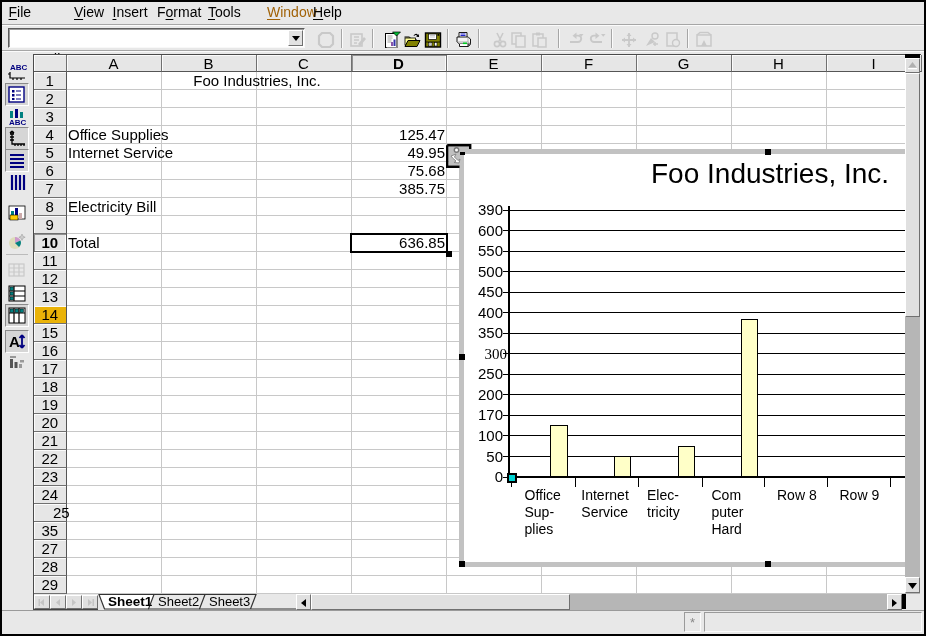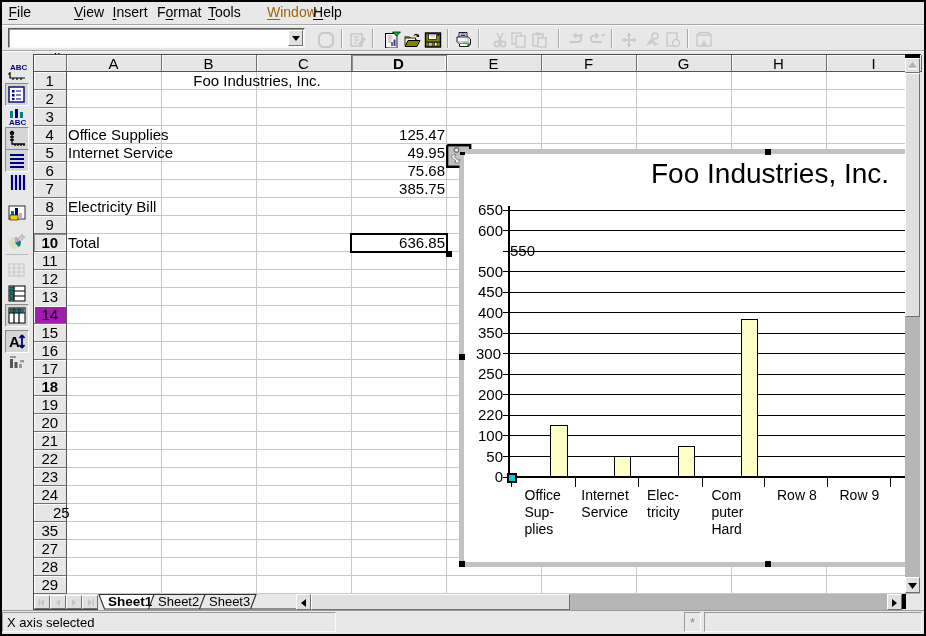--- a/index.html
+++ b/index.html
@@ -216,25 +216,25 @@
 <div class="hd" style="position:absolute;left:34px;top:126px;width:32.5px;height:18px;background:#e6e6e6;border-right:1px solid #555;border-bottom:1px solid #707070;box-shadow:inset 1px 1px 0 #fbfbfb;"><span style="line-height:18px;">4</span></div>
 <div class="hd" style="position:absolute;left:34px;top:144px;width:32.5px;height:18px;background:#e6e6e6;border-right:1px solid #555;border-bottom:1px solid #707070;box-shadow:inset 1px 1px 0 #fbfbfb;"><span style="line-height:18px;">5</span></div>
 <div class="hd" style="position:absolute;left:34px;top:162px;width:32.5px;height:18px;background:#e6e6e6;border-right:1px solid #555;border-bottom:1px solid #707070;box-shadow:inset 1px 1px 0 #fbfbfb;"><span style="line-height:18px;">6</span></div>
 <div class="hd" style="position:absolute;left:34px;top:180px;width:32.5px;height:18px;background:#e6e6e6;border-right:1px solid #555;border-bottom:1px solid #707070;box-shadow:inset 1px 1px 0 #fbfbfb;"><span style="line-height:18px;">7</span></div>
 <div class="hd" style="position:absolute;left:34px;top:198px;width:32.5px;height:18px;background:#e6e6e6;border-right:1px solid #555;border-bottom:1px solid #707070;box-shadow:inset 1px 1px 0 #fbfbfb;"><span style="line-height:18px;">8</span></div>
 <div class="hd" style="position:absolute;left:34px;top:216px;width:32.5px;height:18px;background:#e6e6e6;border-right:1px solid #555;border-bottom:1px solid #707070;box-shadow:inset 1px 1px 0 #fbfbfb;"><span style="line-height:18px;">9</span></div>
 <div class="hd" style="position:absolute;left:34px;top:234px;width:32.5px;height:18px;background:#e6e6e6;border-right:1px solid #555;border-bottom:1px solid #707070;box-shadow:inset 1px 1px 0 #909090, inset -1px -1px 0 #fbfbfb;"><span style="font-weight:bold;line-height:18px;">10</span></div>
 <div class="hd" style="position:absolute;left:34px;top:252px;width:32.5px;height:18px;background:#e6e6e6;border-right:1px solid #555;border-bottom:1px solid #707070;box-shadow:inset 1px 1px 0 #fbfbfb;"><span style="line-height:18px;">11</span></div>
 <div class="hd" style="position:absolute;left:34px;top:270px;width:32.5px;height:18px;background:#e6e6e6;border-right:1px solid #555;border-bottom:1px solid #707070;box-shadow:inset 1px 1px 0 #fbfbfb;"><span style="line-height:18px;">12</span></div>
 <div class="hd" style="position:absolute;left:34px;top:288px;width:32.5px;height:36px;background:#e6e6e6;border-right:1px solid #555;border-bottom:1px solid #707070;box-shadow:inset 1px 1px 0 #fbfbfb;"><span style="line-height:18px;">13</span></div>
-<div class="hd" style="position:absolute;left:34px;top:306px;width:32.5px;height:18px;background:#a21caf;border-right:1px solid #555;border-bottom:1px solid #707070;box-shadow:inset 1px 1px 0 #fbfbfb;"><span style="line-height:18px;">14</span></div>
+<div class="hd" style="position:absolute;left:34px;top:306px;width:32.5px;height:18px;background:#eab308;border-right:1px solid #555;border-bottom:1px solid #707070;box-shadow:inset 1px 1px 0 #fbfbfb;"><span style="line-height:18px;">14</span></div>
 <div class="hd" style="position:absolute;left:34px;top:324px;width:32.5px;height:18px;background:#e6e6e6;border-right:1px solid #555;border-bottom:1px solid #707070;box-shadow:inset 1px 1px 0 #fbfbfb;"><span style="line-height:18px;">15</span></div>
 <div class="hd" style="position:absolute;left:34px;top:342px;width:32.5px;height:18px;background:#e6e6e6;border-right:1px solid #555;border-bottom:1px solid #707070;box-shadow:inset 1px 1px 0 #fbfbfb;"><span style="line-height:18px;">16</span></div>
 <div class="hd" style="position:absolute;left:34px;top:360px;width:32.5px;height:18px;background:#e6e6e6;border-right:1px solid #555;border-bottom:1px solid #707070;box-shadow:inset 1px 1px 0 #fbfbfb;"><span style="line-height:18px;">17</span></div>
-<div class="hd" style="position:absolute;left:34px;top:378px;width:32.5px;height:18px;background:#e6e6e6;border-right:1px solid #555;border-bottom:1px solid #707070;box-shadow:inset 1px 1px 0 #fbfbfb;font-weight:bold;"><span style="line-height:18px;">18</span></div>
+<div class="hd" style="position:absolute;left:34px;top:378px;width:32.5px;height:18px;background:#e6e6e6;border-right:1px solid #555;border-bottom:1px solid #707070;box-shadow:inset 1px 1px 0 #fbfbfb;"><span style="line-height:18px;">18</span></div>
 <div class="hd" style="position:absolute;left:34px;top:396px;width:32.5px;height:18px;background:#e6e6e6;border-right:1px solid #555;border-bottom:1px solid #707070;box-shadow:inset 1px 1px 0 #fbfbfb;"><span style="line-height:18px;">19</span></div>
 <div class="hd" style="position:absolute;left:34px;top:414px;width:32.5px;height:18px;background:#e6e6e6;border-right:1px solid #555;border-bottom:1px solid #707070;box-shadow:inset 1px 1px 0 #fbfbfb;"><span style="line-height:18px;">20</span></div>
 <div class="hd" style="position:absolute;left:34px;top:432px;width:32.5px;height:18px;background:#e6e6e6;border-right:1px solid #555;border-bottom:1px solid #707070;box-shadow:inset 1px 1px 0 #fbfbfb;"><span style="line-height:18px;">21</span></div>
 <div class="hd" style="position:absolute;left:34px;top:450px;width:32.5px;height:18px;background:#e6e6e6;border-right:1px solid #555;border-bottom:1px solid #707070;box-shadow:inset 1px 1px 0 #fbfbfb;"><span style="line-height:18px;">22</span></div>
 <div class="hd" style="position:absolute;left:34px;top:468px;width:32.5px;height:18px;background:#e6e6e6;border-right:1px solid #555;border-bottom:1px solid #707070;box-shadow:inset 1px 1px 0 #fbfbfb;"><span style="line-height:18px;">23</span></div>
 <div class="hd" style="position:absolute;left:34px;top:486px;width:32.5px;height:18px;background:#e6e6e6;border-right:1px solid #555;border-bottom:1px solid #707070;box-shadow:inset 1px 1px 0 #fbfbfb;"><span style="line-height:18px;">24</span></div>
 <div class="hd" style="position:absolute;left:34px;top:504px;width:32.5px;height:18px;background:#e6e6e6;border-right:1px solid #555;border-bottom:1px solid #707070;box-shadow:inset 1px 1px 0 #fbfbfb;"><span style="line-height:18px;margin-left:19px;">25</span></div>
 <div class="hd" style="position:absolute;left:34px;top:522px;width:32.5px;height:18px;background:#e6e6e6;border-right:1px solid #555;border-bottom:1px solid #707070;box-shadow:inset 1px 1px 0 #fbfbfb;"><span style="line-height:18px;">35</span></div>
 <div class="hd" style="position:absolute;left:34px;top:540px;width:32.5px;height:18px;background:#e6e6e6;border-right:1px solid #555;border-bottom:1px solid #707070;box-shadow:inset 1px 1px 0 #fbfbfb;"><span style="line-height:18px;">27</span></div>
 <div class="hd" style="position:absolute;left:34px;top:558px;width:32.5px;height:18px;background:#e6e6e6;border-right:1px solid #555;border-bottom:1px solid #707070;box-shadow:inset 1px 1px 0 #fbfbfb;"><span style="line-height:18px;">28</span></div>
@@ -265,51 +265,51 @@
 <div style="position:absolute;left:502.5px;top:476.5px;width:7px;height:1px;background:#000;"></div>
 <div style="position:absolute;left:460px;top:469.0px;width:43px;height:16px;line-height:16px;text-align:right;font-size:15px;color:#000;">0</div>
 <div style="position:absolute;left:509px;top:456.0px;width:396px;height:1px;background:#000;"></div>
 <div style="position:absolute;left:502.5px;top:456.0px;width:7px;height:1px;background:#000;"></div>
 <div style="position:absolute;left:460px;top:448.5px;width:43px;height:16px;line-height:16px;text-align:right;font-size:15px;color:#000;">50</div>
 <div style="position:absolute;left:509px;top:435.4px;width:396px;height:1px;background:#000;"></div>
 <div style="position:absolute;left:502.5px;top:435.4px;width:7px;height:1px;background:#000;"></div>
 <div style="position:absolute;left:460px;top:427.9px;width:43px;height:16px;line-height:16px;text-align:right;font-size:15px;color:#000;">100</div>
 <div style="position:absolute;left:509px;top:414.9px;width:396px;height:1px;background:#000;"></div>
 <div style="position:absolute;left:502.5px;top:414.9px;width:7px;height:1px;background:#000;"></div>
-<div style="position:absolute;left:460px;top:407.4px;width:43px;height:16px;line-height:16px;text-align:right;font-size:15px;color:#000;">220</div>
+<div style="position:absolute;left:460px;top:407.4px;width:43px;height:16px;line-height:16px;text-align:right;font-size:15px;color:#000;">170</div>
 <div style="position:absolute;left:509px;top:394.3px;width:396px;height:1px;background:#000;"></div>
 <div style="position:absolute;left:502.5px;top:394.3px;width:7px;height:1px;background:#000;"></div>
 <div style="position:absolute;left:460px;top:386.8px;width:43px;height:16px;line-height:16px;text-align:right;font-size:15px;color:#000;">200</div>
 <div style="position:absolute;left:509px;top:373.8px;width:396px;height:1px;background:#000;"></div>
 <div style="position:absolute;left:502.5px;top:373.8px;width:7px;height:1px;background:#000;"></div>
 <div style="position:absolute;left:460px;top:366.3px;width:43px;height:16px;line-height:16px;text-align:right;font-size:15px;color:#000;">250</div>
 <div style="position:absolute;left:509px;top:353.3px;width:396px;height:1px;background:#000;"></div>
 <div style="position:absolute;left:502.5px;top:353.3px;width:7px;height:1px;background:#000;"></div>
-<div style="position:absolute;left:476px;top:345.8px;width:43px;height:16px;line-height:16px;font-size:15px;color:#000;">300</div>
+<div style="position:absolute;left:464px;top:345.8px;width:43px;height:16px;line-height:16px;text-align:right;font-size:15px;color:#000;font-family:Liberation Serif, serif;">300</div>
 <div style="position:absolute;left:509px;top:332.7px;width:396px;height:1px;background:#000;"></div>
 <div style="position:absolute;left:502.5px;top:332.7px;width:7px;height:1px;background:#000;"></div>
 <div style="position:absolute;left:460px;top:325.2px;width:43px;height:16px;line-height:16px;text-align:right;font-size:15px;color:#000;">350</div>
 <div style="position:absolute;left:509px;top:312.2px;width:396px;height:1px;background:#000;"></div>
 <div style="position:absolute;left:502.5px;top:312.2px;width:7px;height:1px;background:#000;"></div>
 <div style="position:absolute;left:460px;top:304.7px;width:43px;height:16px;line-height:16px;text-align:right;font-size:15px;color:#000;">400</div>
 <div style="position:absolute;left:509px;top:291.6px;width:396px;height:1px;background:#000;"></div>
 <div style="position:absolute;left:502.5px;top:291.6px;width:7px;height:1px;background:#000;"></div>
 <div style="position:absolute;left:460px;top:284.1px;width:43px;height:16px;line-height:16px;text-align:right;font-size:15px;color:#000;">450</div>
 <div style="position:absolute;left:509px;top:271.1px;width:396px;height:1px;background:#000;"></div>
 <div style="position:absolute;left:502.5px;top:271.1px;width:7px;height:1px;background:#000;"></div>
 <div style="position:absolute;left:460px;top:263.6px;width:43px;height:16px;line-height:16px;text-align:right;font-size:15px;color:#000;">500</div>
 <div style="position:absolute;left:509px;top:250.6px;width:396px;height:1px;background:#000;"></div>
 <div style="position:absolute;left:502.5px;top:250.6px;width:7px;height:1px;background:#000;"></div>
-<div style="position:absolute;left:460px;top:243.1px;width:43px;height:16px;line-height:16px;text-align:right;font-size:15px;color:#000;margin-left:32px;">550</div>
+<div style="position:absolute;left:460px;top:243.1px;width:43px;height:16px;line-height:16px;text-align:right;font-size:15px;color:#000;">550</div>
 <div style="position:absolute;left:509px;top:230.0px;width:396px;height:1px;background:#000;"></div>
 <div style="position:absolute;left:502.5px;top:230.0px;width:7px;height:1px;background:#000;"></div>
 <div style="position:absolute;left:460px;top:222.5px;width:43px;height:16px;line-height:16px;text-align:right;font-size:15px;color:#000;">600</div>
 <div style="position:absolute;left:509px;top:209.5px;width:396px;height:1px;background:#000;"></div>
 <div style="position:absolute;left:502.5px;top:209.5px;width:7px;height:1px;background:#000;"></div>
-<div style="position:absolute;left:460px;top:202.0px;width:43px;height:16px;line-height:16px;text-align:right;font-size:15px;color:#000;">650</div>
+<div style="position:absolute;left:460px;top:202.0px;width:43px;height:16px;line-height:16px;text-align:right;font-size:15px;color:#000;">390</div>
 <div style="position:absolute;left:508.2px;top:206px;width:2.1px;height:271px;background:#000;"></div>
 <div style="position:absolute;left:507px;top:475.8px;width:398px;height:2.2px;background:#000;"></div>
 <div style="position:absolute;left:510.8px;top:478px;width:1px;height:9px;background:#000;"></div>
 <div style="position:absolute;left:574.5px;top:478px;width:1px;height:9px;background:#000;"></div>
 <div style="position:absolute;left:638px;top:478px;width:1px;height:9px;background:#000;"></div>
 <div style="position:absolute;left:701.5px;top:478px;width:1px;height:9px;background:#000;"></div>
 <div style="position:absolute;left:764.3px;top:478px;width:1px;height:9px;background:#000;"></div>
 <div style="position:absolute;left:826.8px;top:478px;width:1px;height:9px;background:#000;"></div>
 <div style="position:absolute;left:890.3px;top:478px;width:1px;height:9px;background:#000;"></div>
 <div style="position:absolute;left:550.4px;top:424.8px;width:17.6px;height:52.2px;background:#ffffc8;border:1px solid #000;"></div>
@@ -382,21 +382,18 @@
       </svg>
     </div>
 <div style="position:absolute;left:311px;top:594px;width:259px;height:16px;background:#e0e0e0;border-top:1px solid #fff;border-left:1px solid #fff;border-right:1px solid #707070;border-bottom:1px solid #707070;"></div>
 <div style="position:absolute;left:887px;top:594px;width:15px;height:16px;background:#e0e0e0;border-top:1px solid #fff;border-left:1px solid #fff;border-right:1px solid #707070;border-bottom:1px solid #707070;">
       <svg width="13" height="14" viewBox="0 0 13 14" style="display:block;margin:1px auto 0;">
         <path d="M4 3 L9 7 L4 11 Z" fill="#000"></path>
       </svg>
     </div>
 <div style="position:absolute;left:902px;top:594px;width:4px;height:15px;background:#000;"></div>
 <div style="position:absolute;left:2px;top:610px;width:922px;height:1px;background:#9a9a9a;"></div>
-<div style="position:absolute;left:2px;top:612px;width:334px;height:20px;border-top:1px solid #9a9a9a;border-left:1px solid #9a9a9a;border-bottom:1px solid #fbfbfb;border-right:1px solid #fbfbfb;">
-      <div style="position:absolute;left:4px;top:1px;font-size:13px;line-height:18px;color:#000;white-space:nowrap;">X axis selected</div>
-    </div>
 <div style="position:absolute;left:684px;top:612px;width:17px;height:20px;border-top:1px solid #9a9a9a;border-left:1px solid #9a9a9a;border-bottom:1px solid #fbfbfb;border-right:1px solid #fbfbfb;">
       <div style="position:absolute;left:5px;top:1px;font-size:13px;line-height:18px;color:#000;white-space:nowrap;"><span style="color:#888;">*</span></div>
     </div>
 <div style="position:absolute;left:704px;top:612px;width:218px;height:20px;border-top:1px solid #9a9a9a;border-left:1px solid #9a9a9a;border-bottom:1px solid #fbfbfb;border-right:1px solid #fbfbfb;">
       <div style="position:absolute;left:4px;top:1px;font-size:13px;line-height:18px;color:#000;white-space:nowrap;"></div>
     </div>
 </div>
 </body></html>

